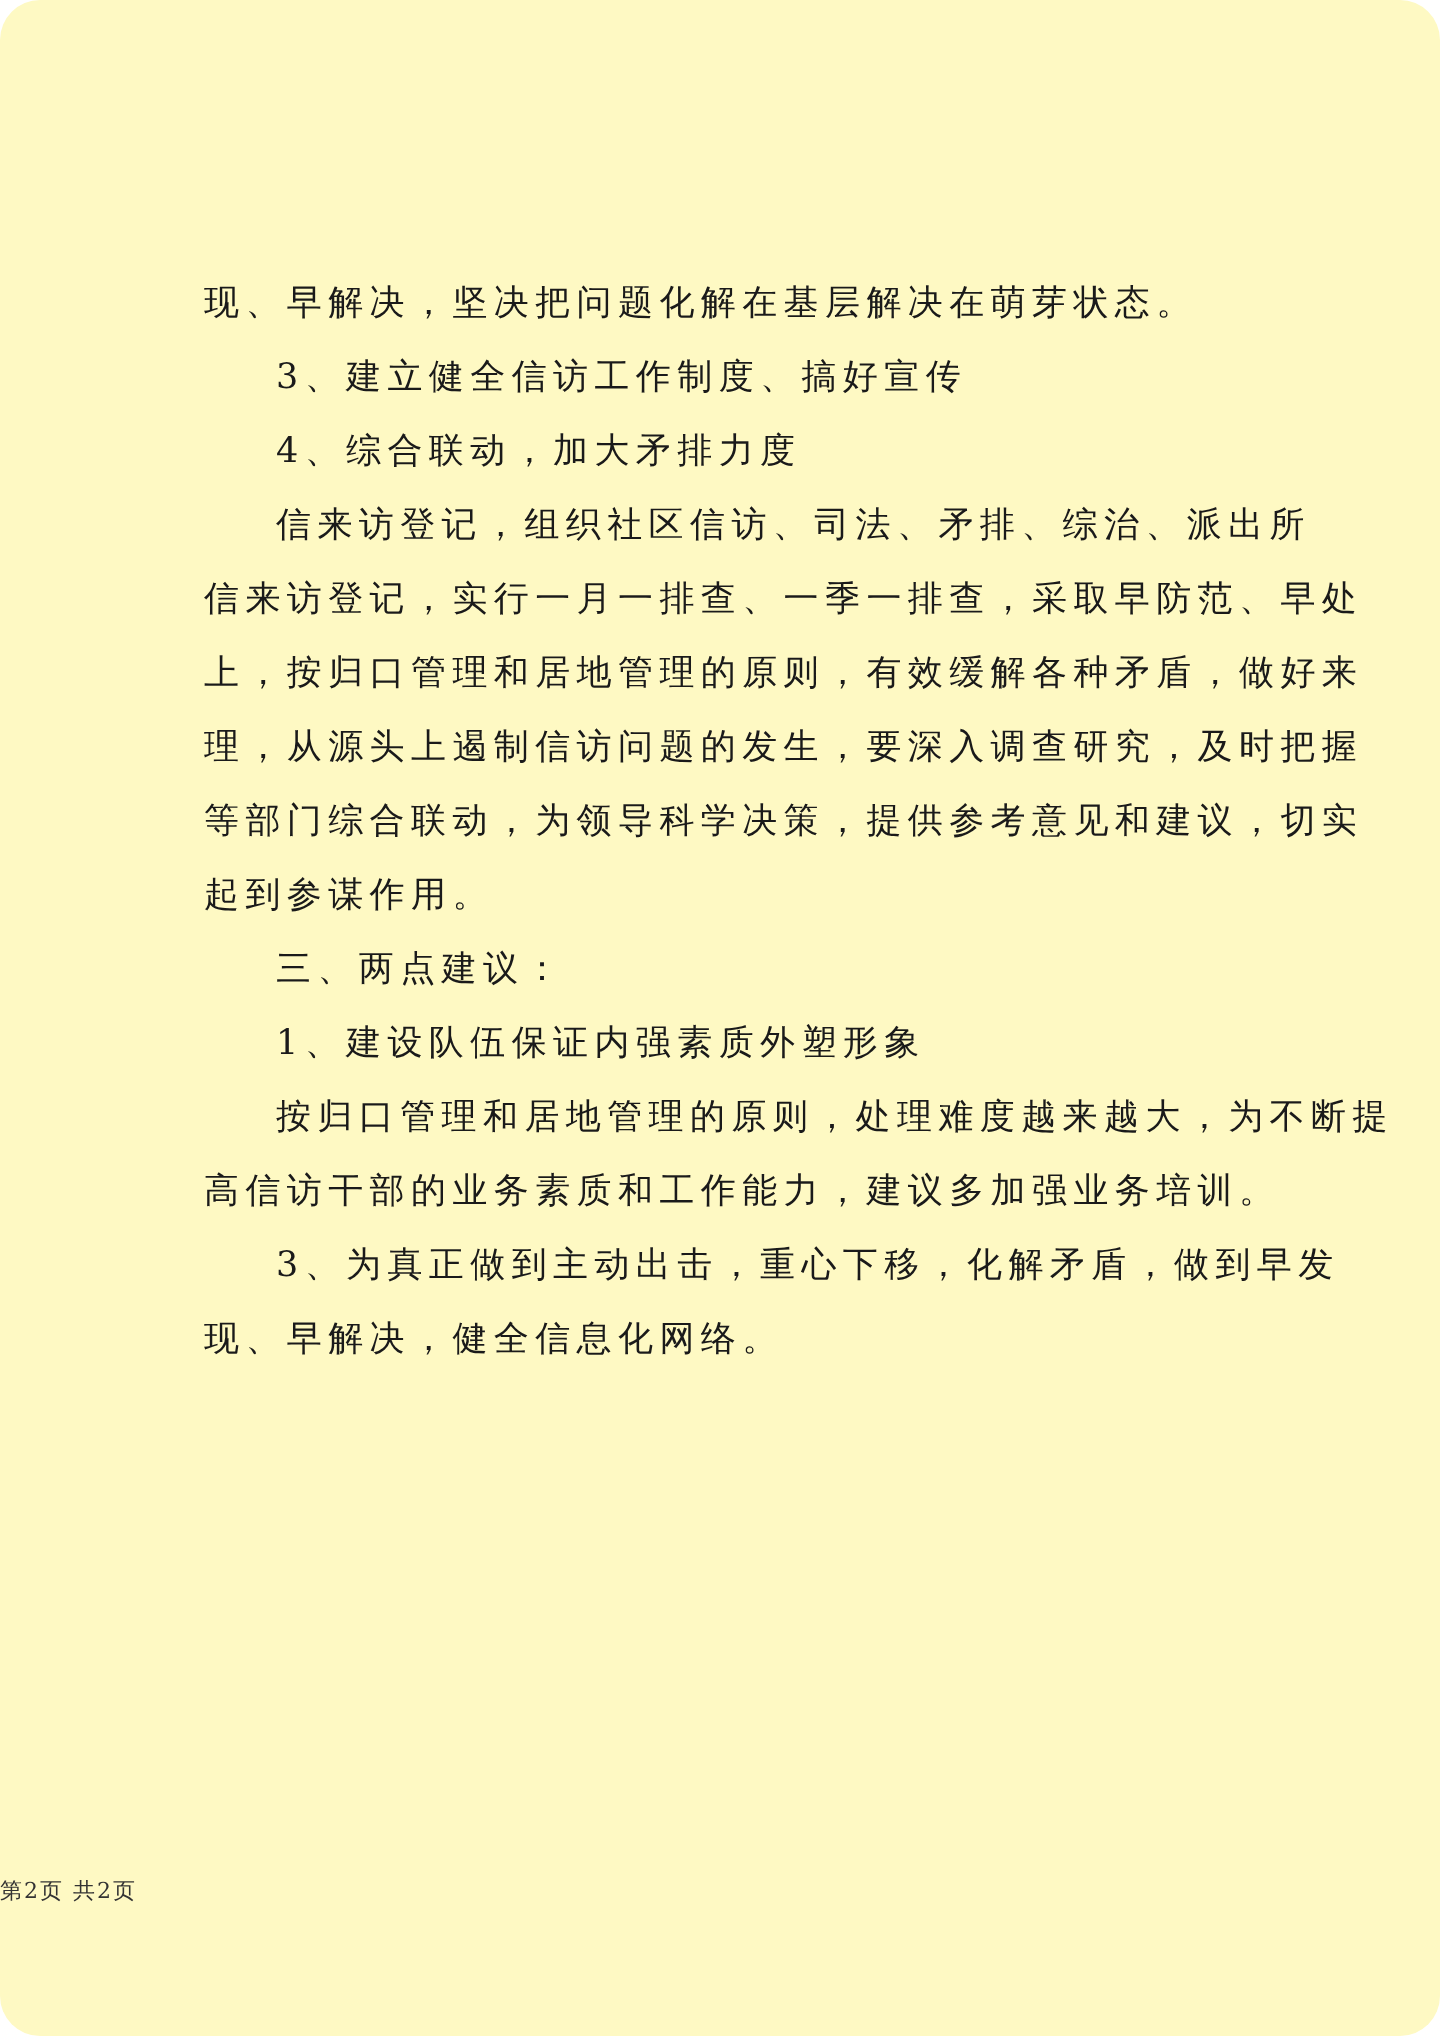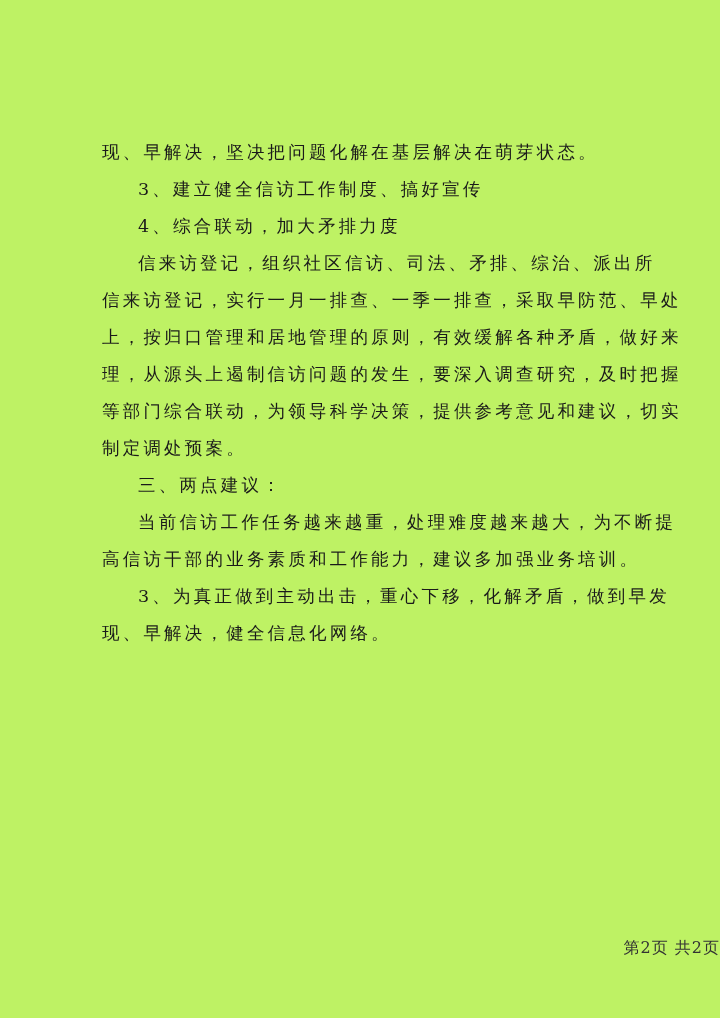--- a/index.html
+++ b/index.html
@@ -14,21 +14,22 @@
       overflow: hidden;
       font-family: "DejaVu Serif", "Liberation Serif", serif;
       color: #1a1a1a;
     }
     .page {
       position: absolute;
       left: 0;
       top: 0;
       width: 720px;
       height: 1018px;
-      background: #bef264;
+      background: #fef9c3;
+      border-radius: 20px;
     }
     .body-text {
       position: absolute;
       left: 102px;
       top: 134px;
       width: 518px;
     }
     .line {
       height: 37px;
       line-height: 37px;
@@ -38,41 +39,42 @@
       overflow: visible;
     }
     .indent {
       padding-left: 36px;
     }
     .footer {
       position: absolute;
       left: 0;
       width: 720px;
       top: 938px;
-      text-align: right;
-      font-size: 16px;
+      text-align: left;
+      font-size: 11px;
       letter-spacing: 1px;
       color: #333333;
     }
   </style>
 </head>
 <body>
 
 <div class="page">
   <div class="body-text">
     <div class="line">现、早解决，坚决把问题化解在基层解决在萌芽状态。</div>
     <div class="line indent">3、建立健全信访工作制度、搞好宣传</div>
     <div class="line indent">4、综合联动，加大矛排力度</div>
     <div class="line indent">信来访登记，组织社区信访、司法、矛排、综治、派出所</div>
     <div class="line">信来访登记，实行一月一排查、一季一排查，采取早防范、早处</div>
     <div class="line">上，按归口管理和居地管理的原则，有效缓解各种矛盾，做好来</div>
     <div class="line">理，从源头上遏制信访问题的发生，要深入调查研究，及时把握</div>
     <div class="line">等部门综合联动，为领导科学决策，提供参考意见和建议，切实</div>
-    <div class="line">制定调处预案。</div>
+    <div class="line">起到参谋作用。</div>
     <div class="line indent">三、两点建议：</div>
-    <div class="line indent">当前信访工作任务越来越重，处理难度越来越大，为不断提</div>
+    <div class="line indent">1、建设队伍保证内强素质外塑形象</div>
+    <div class="line indent">按归口管理和居地管理的原则，处理难度越来越大，为不断提</div>
     <div class="line">高信访干部的业务素质和工作能力，建议多加强业务培训。</div>
     <div class="line indent">3、为真正做到主动出击，重心下移，化解矛盾，做到早发</div>
     <div class="line">现、早解决，健全信息化网络。</div>
   </div>
 
   <div class="footer">第2页 共2页</div>
 </div>
 
 </body></html>

